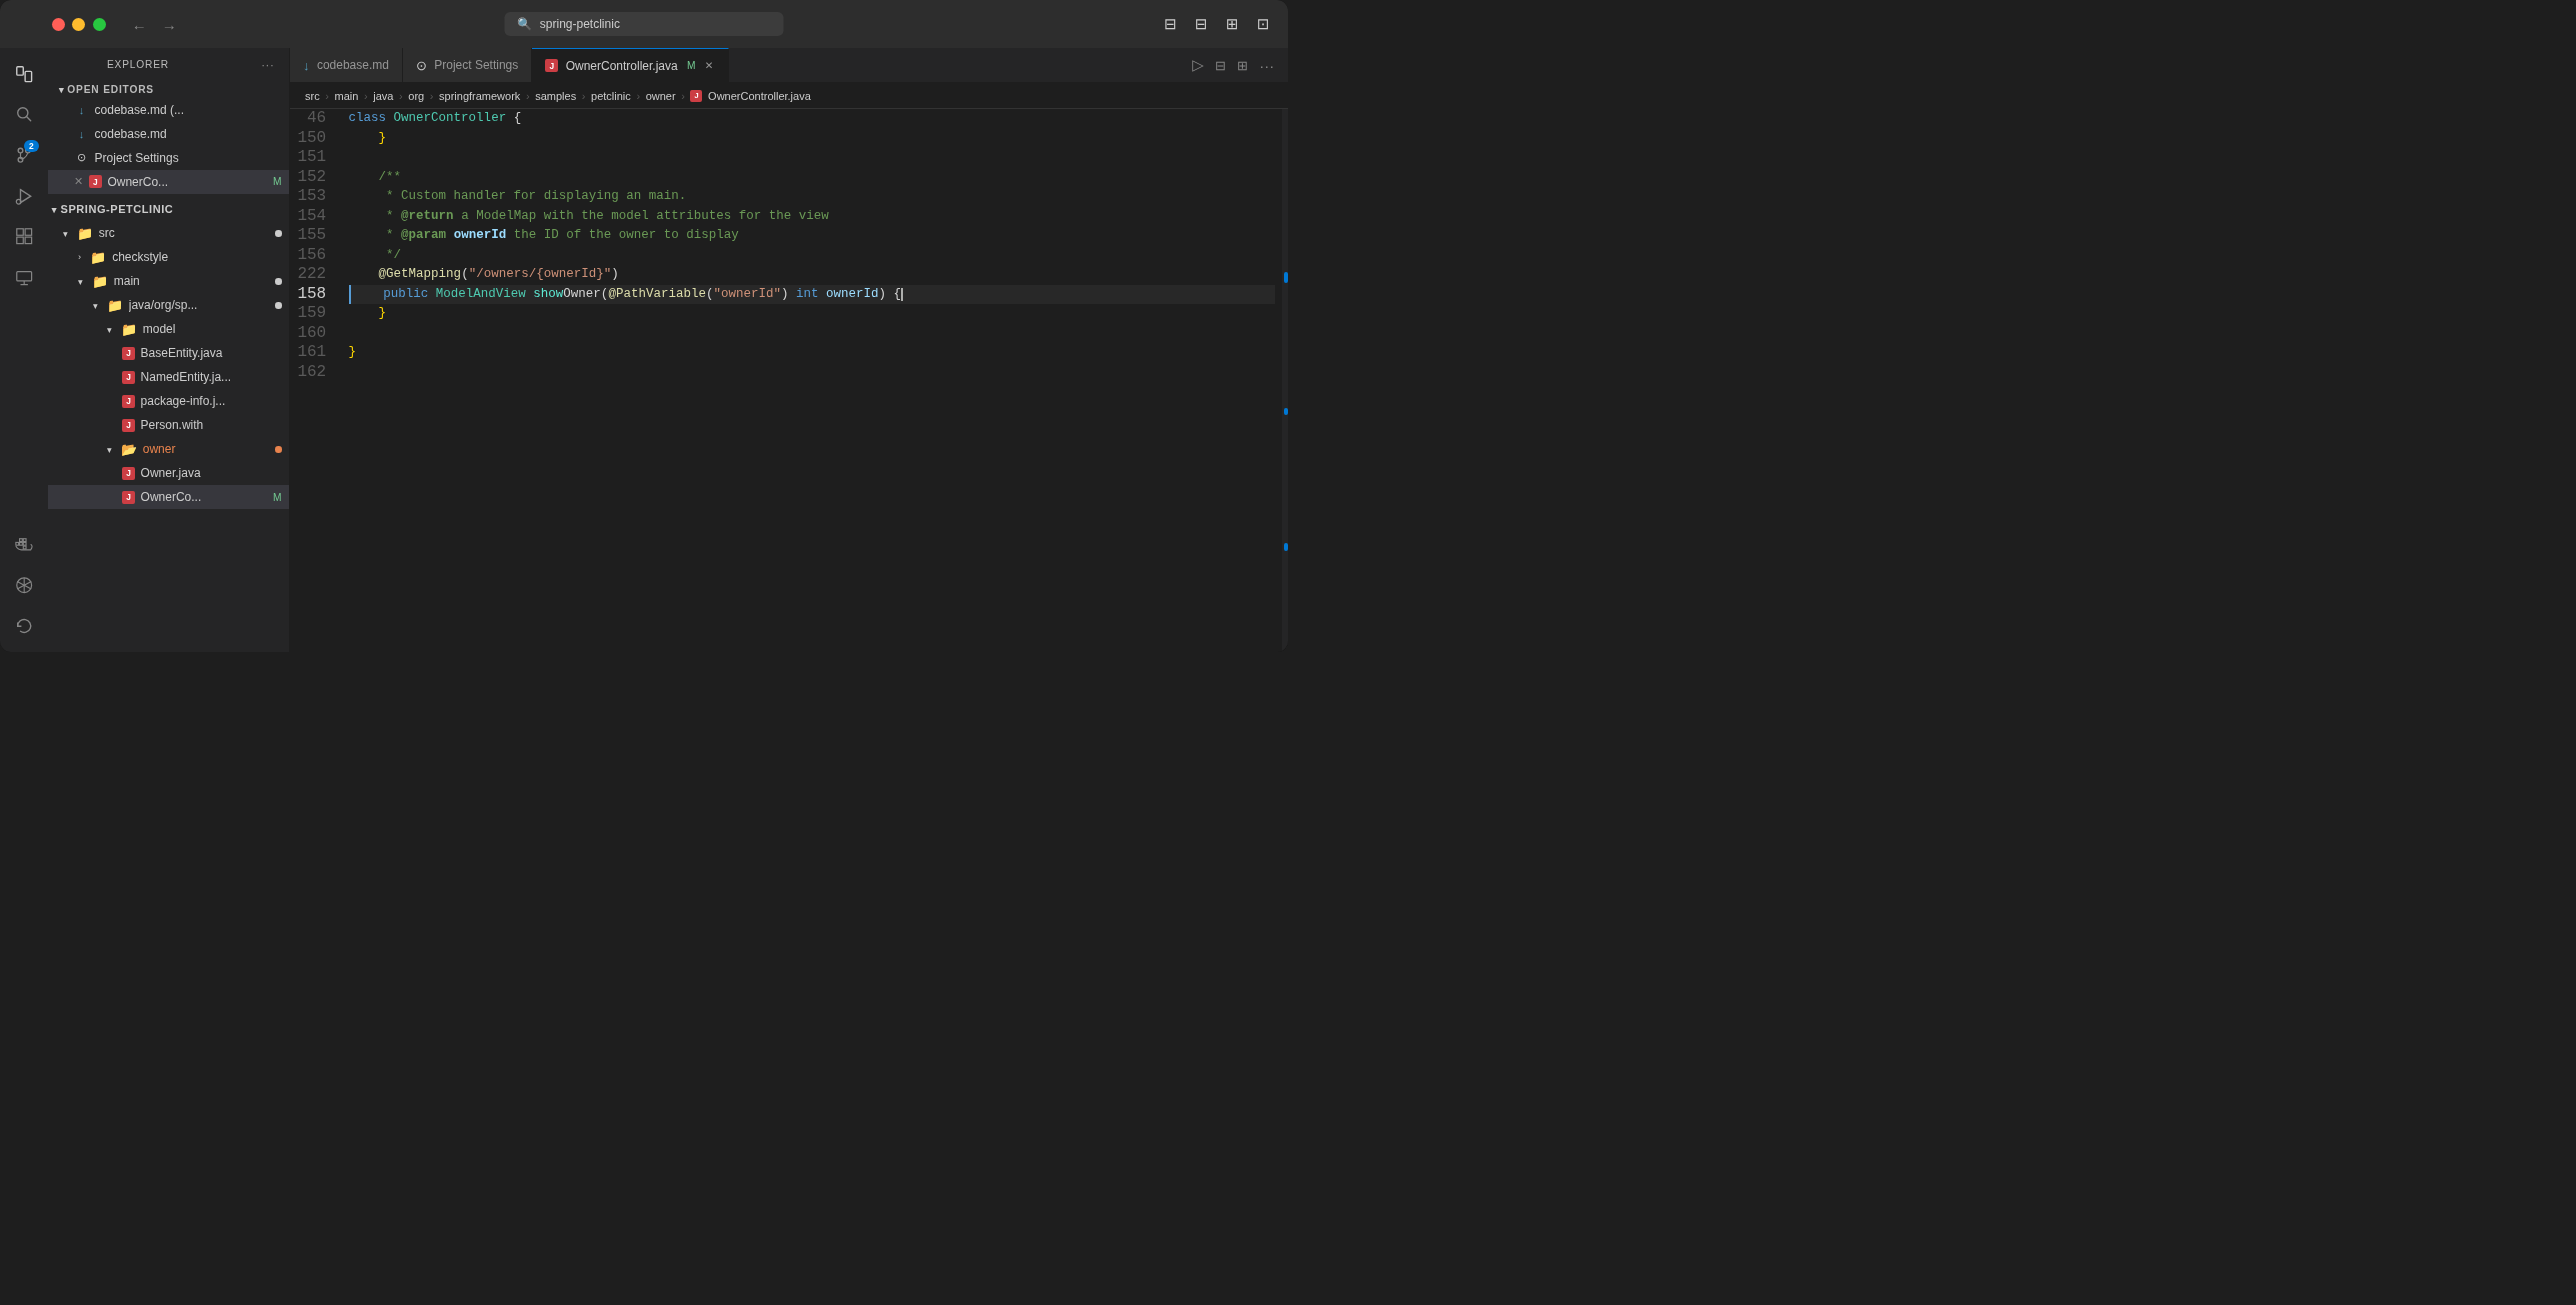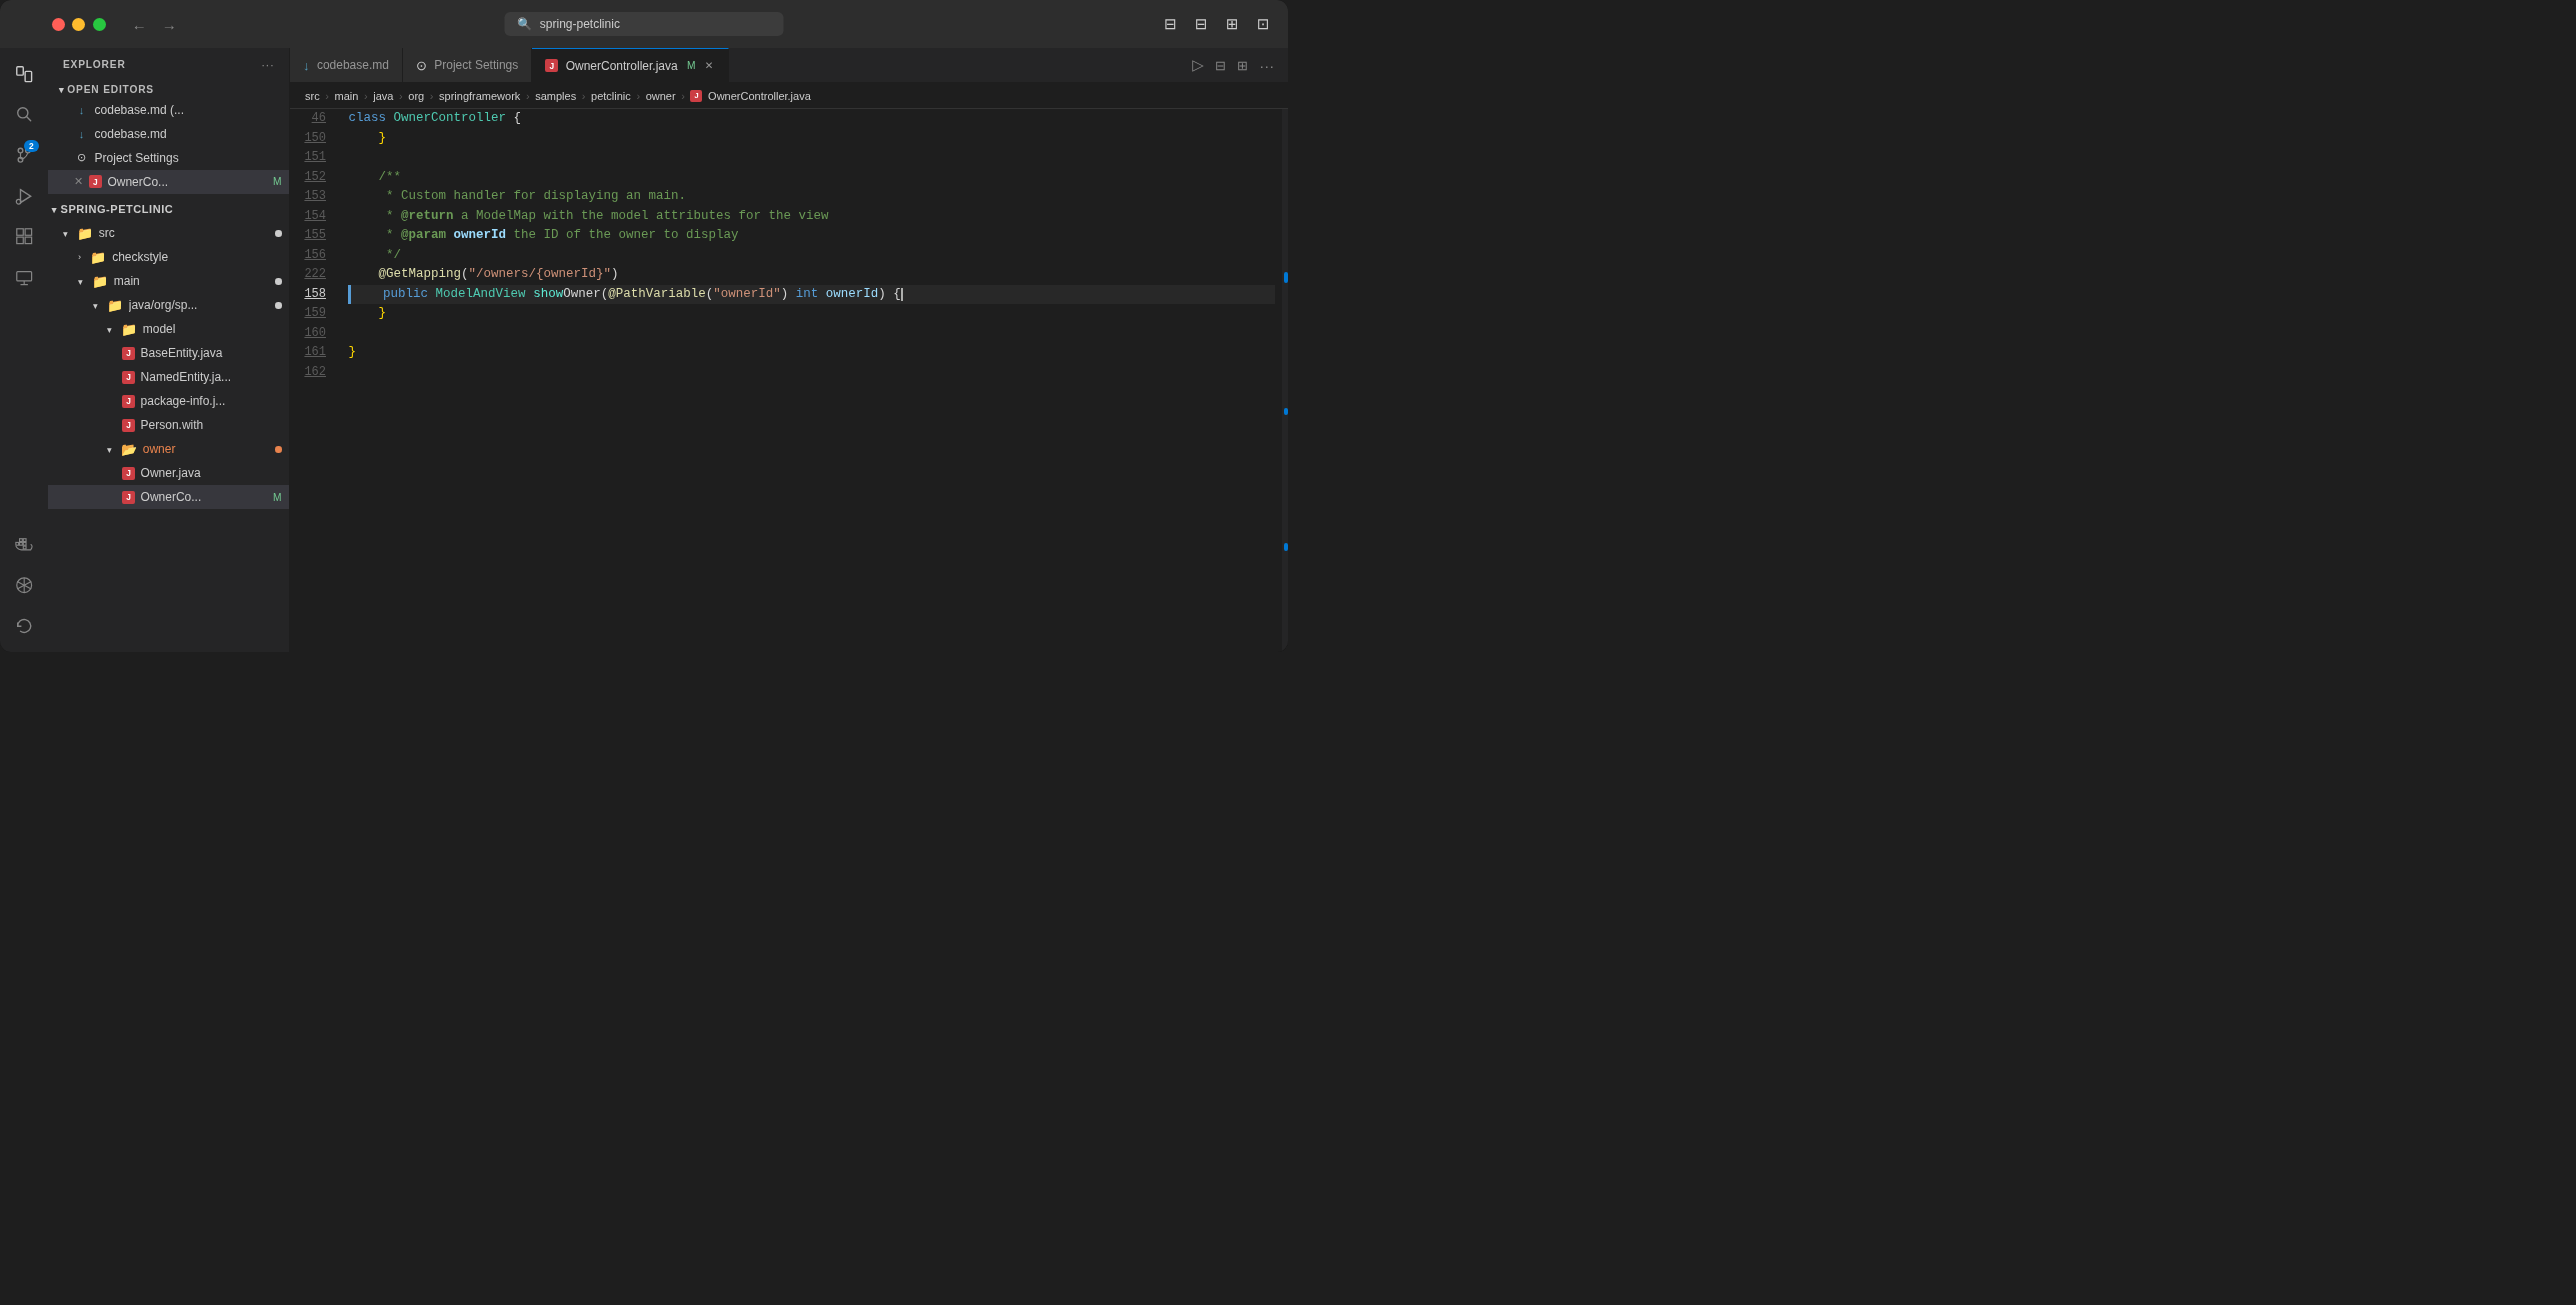--- a/index.html
+++ b/index.html
@@ -180,23 +180,24 @@
       display: flex;
       align-items: center;
       justify-content: space-between;
       padding: 9.3px 15px;
       height: 33px;
     }
 
     .sidebar-title {
       color: #bbbbbb;
       font-size: 10.2px;
-      font-weight: 700;
+      font-weight: 400;
       letter-spacing: 0.08em;
       text-transform: uppercase;
+      margin-left: 44px;
     }
 
     .sidebar-actions {
       color: #858585;
       font-size: 13px;
       cursor: pointer;
     }
 
     .sidebar-content {
       overflow-y: auto;
@@ -411,23 +412,22 @@
       color: #5a5a5a;
       text-align: right;
       padding: 0 15px 0 7.4px;
       user-select: none;
       flex-shrink: 0;
       min-width: 51px;
     }
 
     .line-number {
       display: block;
-      font-size: 12px;
+      font-size: 16px;
       line-height: 19.5px;
-      text-decoration: underline;
     }
 
     .code-content {
       flex: 1;
       padding: 0 7.4px;
       overflow: visible;
     }
 
     .code-line {
       display: block;

